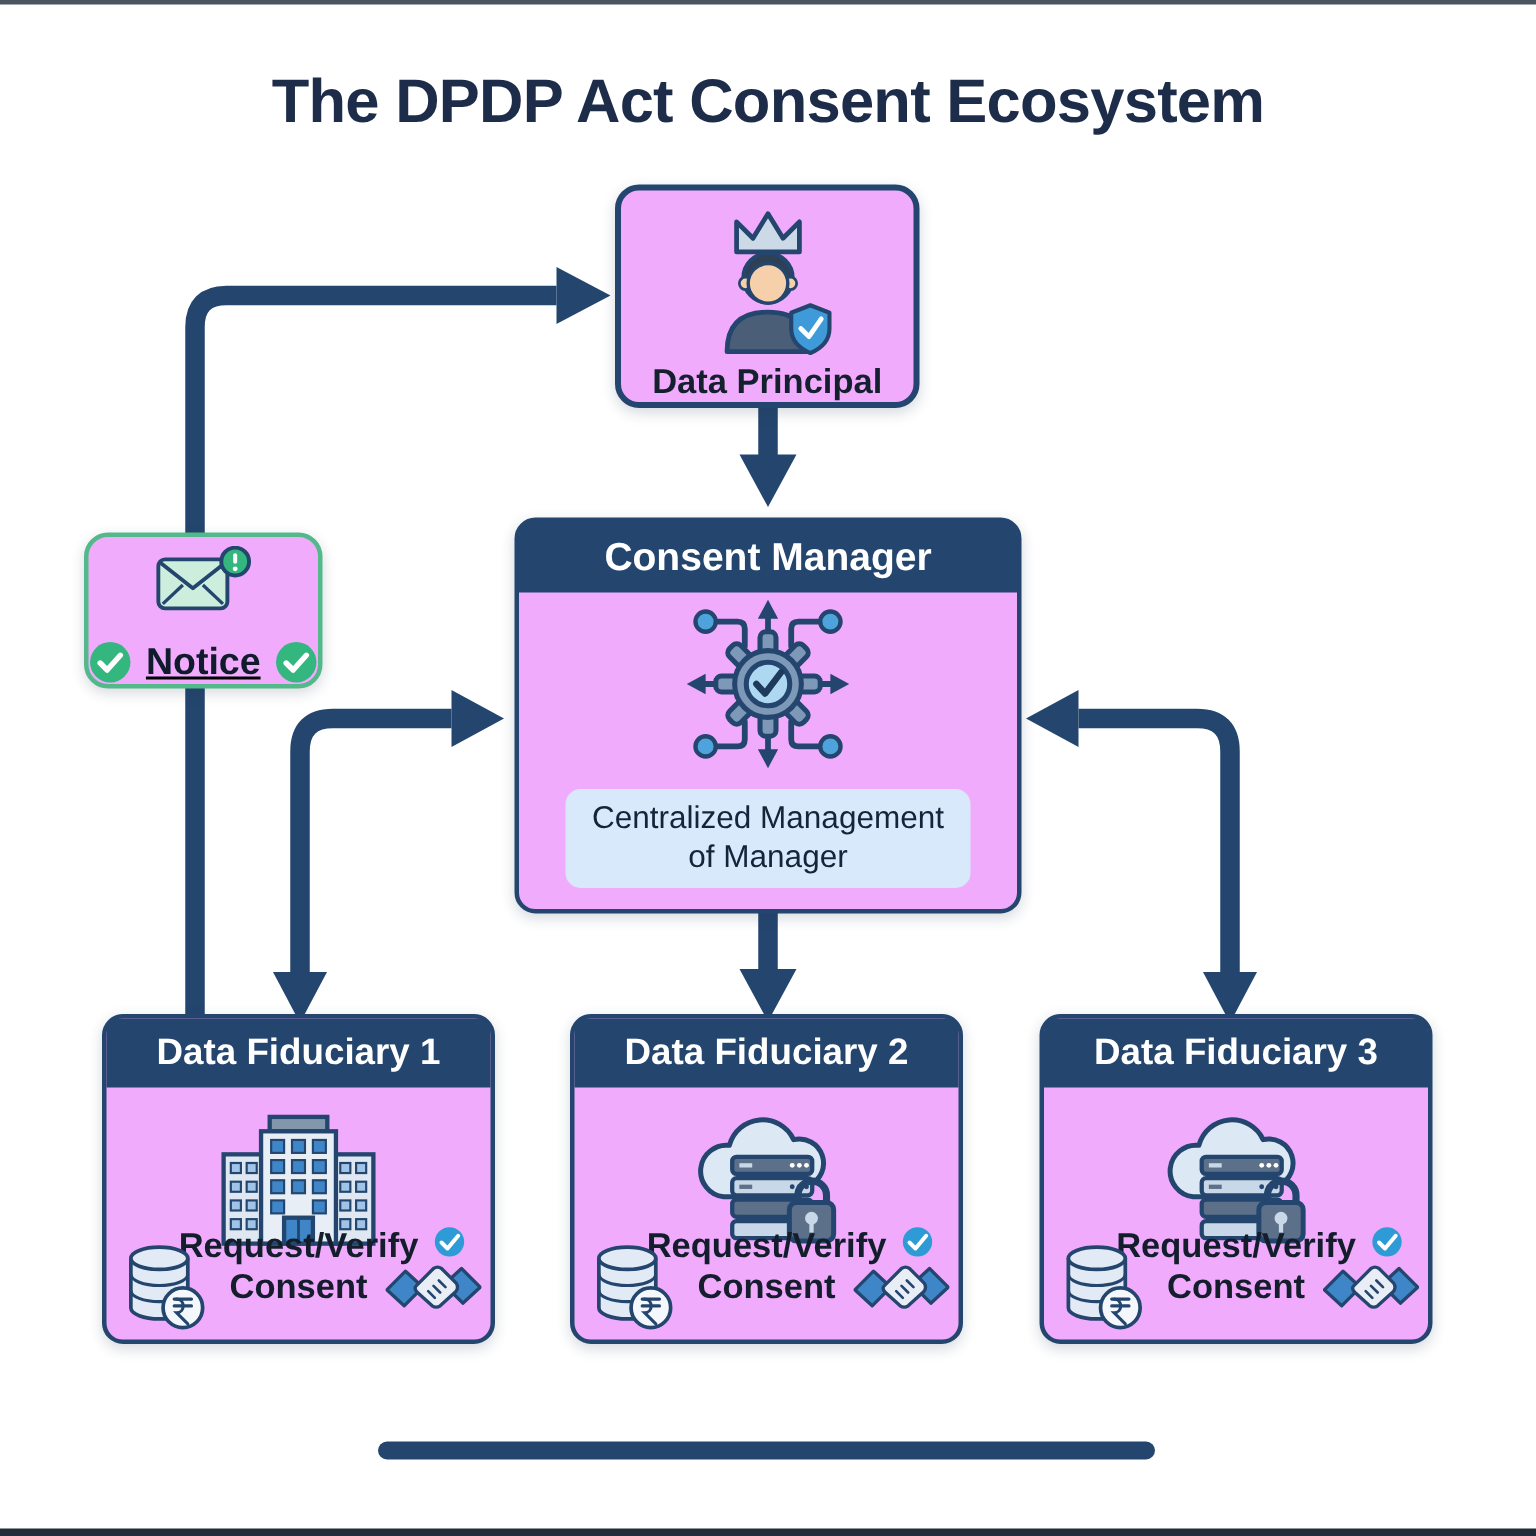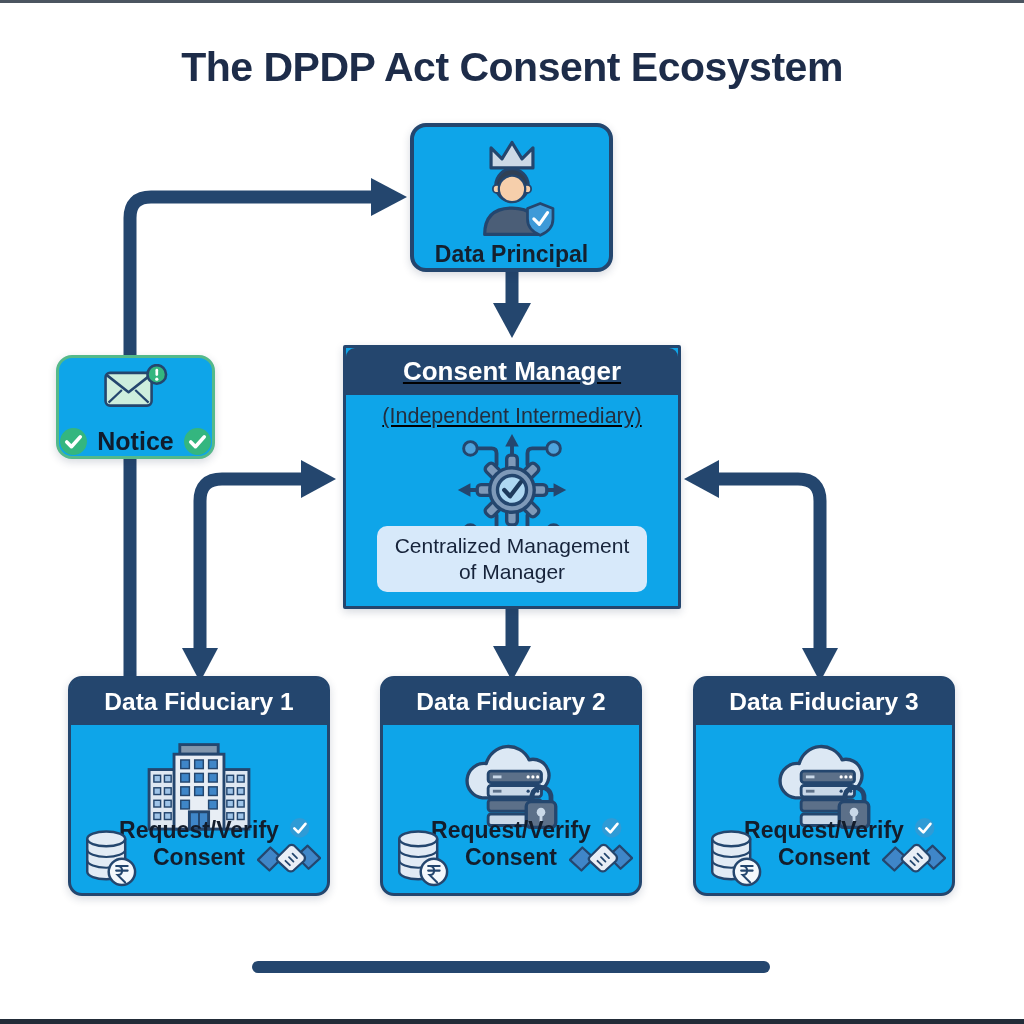--- a/index.html
+++ b/index.html
@@ -4,33 +4,33 @@
 <style>
   html,body{margin:0;padding:0;background:#ffffff;}
   .canvas{position:relative;width:1024px;height:1024px;background:#ffffff;
           font-family:"Liberation Sans",sans-serif;overflow:hidden;}
   .edge{position:absolute;left:0;right:0;background:#2c3744;z-index:5;}
   .edge.top{top:0;height:3px;opacity:.85;}
   .edge.bottom{bottom:0;height:5px;background:#222c38;}
   .title{position:absolute;top:44px;left:0;width:100%;text-align:center;
          font-size:41px;font-weight:bold;color:#1d2c49;letter-spacing:-.5px;z-index:2;}
   svg.arrows{position:absolute;left:0;top:0;z-index:1;pointer-events:none;}
-  .box{position:absolute;background:#0ea5e9;border:4px solid #24466e;border-radius:16px;
+  .box{position:absolute;background:#f0abfc;border:4px solid #24466e;border-radius:16px;
        box-shadow:0 3px 9px rgba(25,45,75,.18);z-index:2;box-sizing:border-box;}
   
   .principal{left:410px;top:123px;width:203px;height:149px;display:flex;flex-direction:column;
              align-items:center;justify-content:flex-start;padding-top:10px;}
   .principal .label{font-size:23px;font-weight:bold;color:#15202e;margin-top:2px;}
   
   .notice{left:56px;top:355px;width:159px;height:104px;border-color:#54b98a;border-width:3.5px;
           display:flex;flex-direction:column;align-items:center;justify-content:flex-start;padding-top:6px;}
-  .notice-row{display:flex;align-items:center;gap:9px;margin-top:14px;}
+  .notice-row{display:flex;align-items:center;gap:9px;margin-top:14px;text-decoration:underline;}
   .notice .label{font-size:25px;font-weight:bold;color:#101c2c;}
   
-  .manager{left:343px;top:345px;width:338px;height:264px;border-width:3.5px;border-radius:2px;text-decoration:underline;}
+  .manager{left:343px;top:345px;width:338px;height:264px;border-width:3.5px;border-radius:14px;}
   .hdr{background:#24466e;color:#fff;font-weight:bold;text-align:center;
        display:flex;align-items:center;justify-content:center;
        border-radius:9px 9px 0 0;}
   .manager .hdr{height:47px;font-size:26px;}
   .manager .subtitle{text-align:center;font-size:21.5px;color:#232f40;margin-top:9px;}
   .manager .icon-wrap{display:flex;justify-content:center;margin-top:2px;}
   .manager .highlight{position:absolute;left:31px;right:31px;bottom:14px;background:#d7e9fa;
         border-radius:10px;padding:7px 8px;text-align:center;font-size:21px;font-weight:500;
         color:#16233a;line-height:1.25;}
   
@@ -110,21 +110,20 @@
       <span class="label">Notice</span>
       <svg width="29" height="29" viewBox="0 0 28 28">
         <circle cx="14" cy="14" r="13" fill="#34b67f"></circle>
         <polyline points="7.5,14.5 12,19 20.5,9.5" fill="none" stroke="#ffffff" stroke-width="3.5" stroke-linecap="round" stroke-linejoin="round"></polyline>
       </svg>
     </div>
   </div>
 
   <div class="box manager">
     <div class="hdr">Consent Manager</div>
-    <div class="subtitle">(Independent Intermediary)</div>
     <div class="icon-wrap">
       <svg width="128" height="118" viewBox="0 0 130 122">
         <g stroke="#24466e" stroke-width="4" fill="none" stroke-linecap="round">
           <path d="M30,18 h14 q5,0 5,5 v12"></path>
           <path d="M100,18 h-14 q-5,0 -5,5 v12"></path>
           <path d="M30,104 h14 q5,0 5,-5 v-12"></path>
           <path d="M100,104 h-14 q-5,0 -5,-5 v-12"></path>
           <path d="M65,30 V14"></path>
             <path d="M65,92 V108"></path>
           <path d="M37,61 H20"></path>

